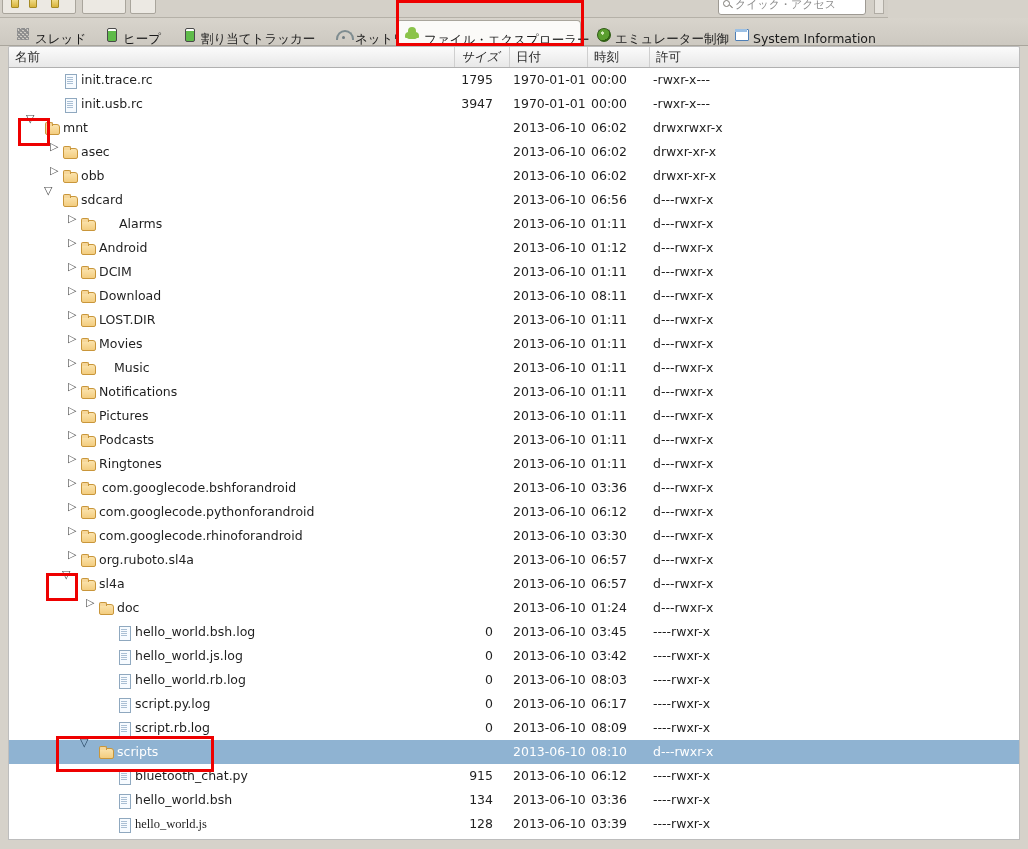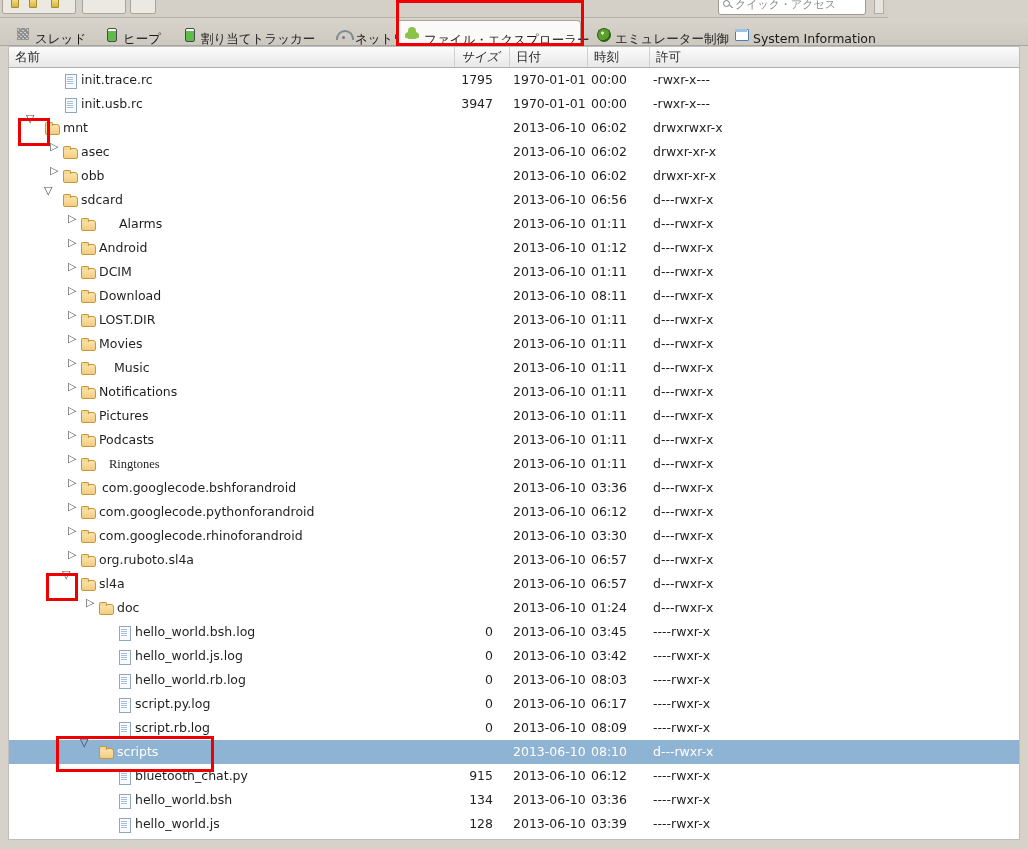--- a/index.html
+++ b/index.html
@@ -425,21 +425,21 @@
         <span class="ficon folder" style="left: 72px;"></span>
         <span class="rname" style="left: 90px;">Podcasts</span>
         <span class="rsize" style="left: 432px;"></span>
         <span class="rdate">2013-06-10</span>
         <span class="rtime">01:11</span>
         <span class="rperm">d---rwxr-x</span>
       </div>
       <div class="row">
         <span class="twisty tw-right" style="left: 56px;"></span>
         <span class="ficon folder" style="left: 72px;"></span>
-        <span class="rname" style="left: 100px; font-family: Liberation Serif, serif;">Ringtones</span>
+        <span class="rname" style="left: 90px;">Ringtones</span>
         <span class="rsize" style="left: 432px;"></span>
         <span class="rdate">2013-06-10</span>
         <span class="rtime">01:11</span>
         <span class="rperm">d---rwxr-x</span>
       </div>
       <div class="row">
         <span class="twisty tw-right" style="left: 56px;"></span>
         <span class="ficon folder" style="left: 72px;"></span>
         <span class="rname" style="left: 86px; margin-left: 7px;">com.googlecode.bshforandroid</span>
         <span class="rsize" style="left: 432px;"></span>
@@ -552,21 +552,21 @@
       <div class="row">
         <span class="ficon file" style="left: 108px;"></span>
         <span class="rname" style="left: 126px;">hello_world.bsh</span>
         <span class="rsize" style="left: 432px;">134</span>
         <span class="rdate">2013-06-10</span>
         <span class="rtime">03:36</span>
         <span class="rperm">----rwxr-x</span>
       </div>
       <div class="row">
         <span class="ficon file" style="left: 108px;"></span>
-        <span class="rname" style="left: 126px;">hello_world.js</span>
+        <span class="rname" style="left: 126px; font-family: Liberation Serif, serif;">hello_world.js</span>
         <span class="rsize" style="left: 432px;">128</span>
         <span class="rdate">2013-06-10</span>
         <span class="rtime">03:39</span>
         <span class="rperm">----rwxr-x</span>
       </div>
     </div>
 
   <div class="winbottom"></div>
 
   <div id="annos">

